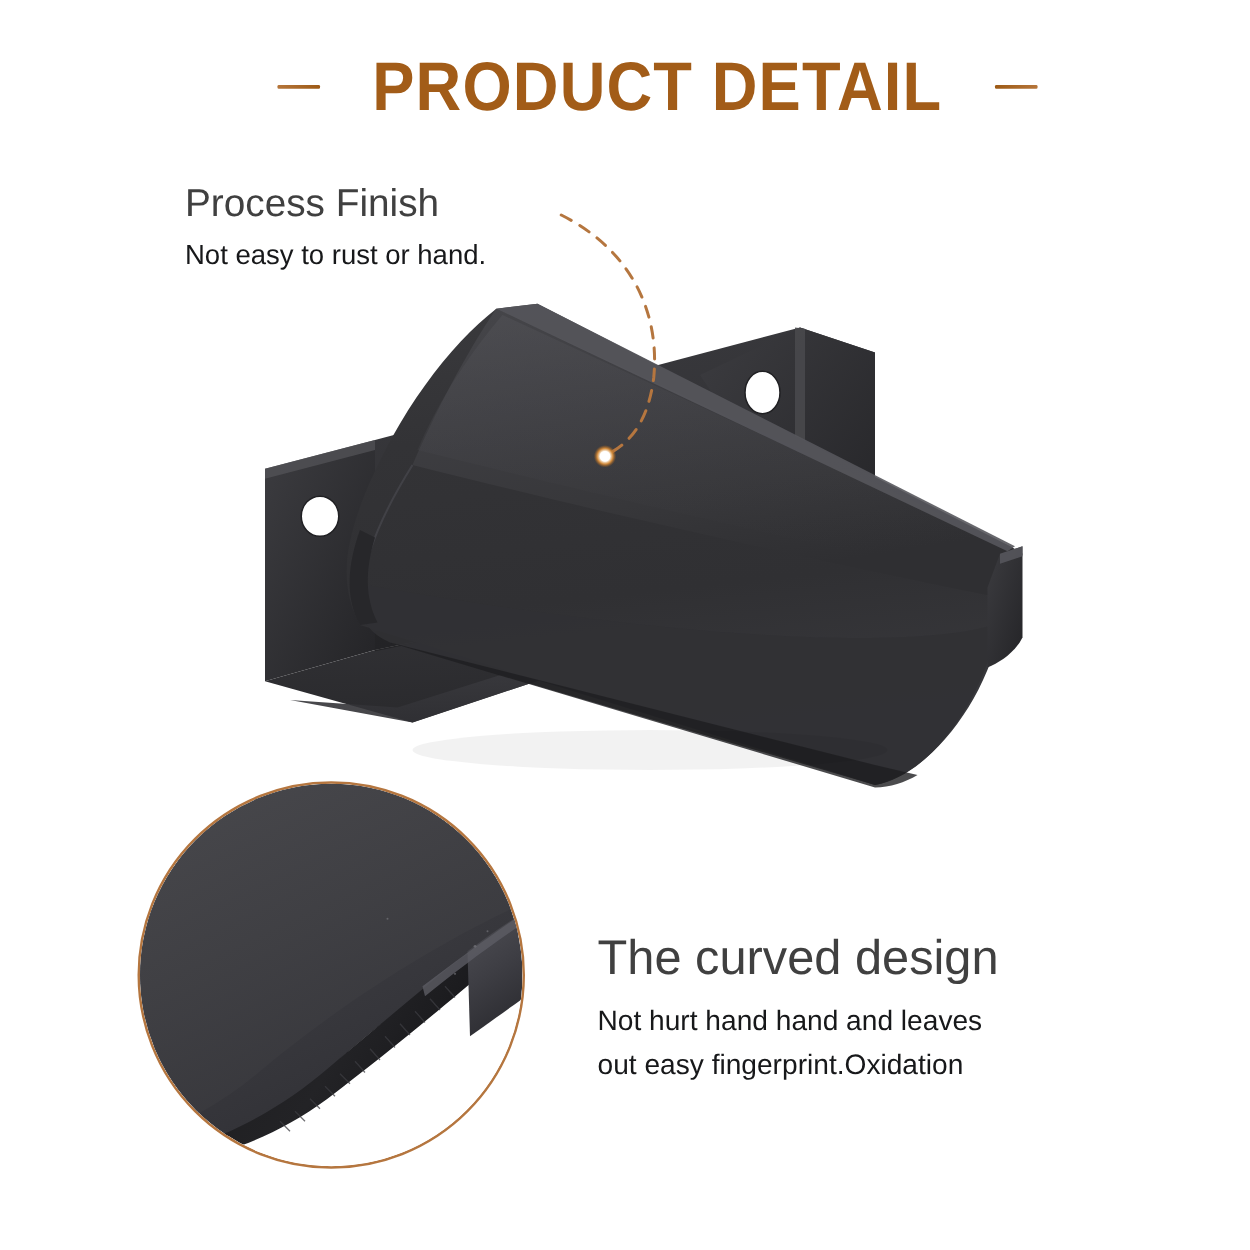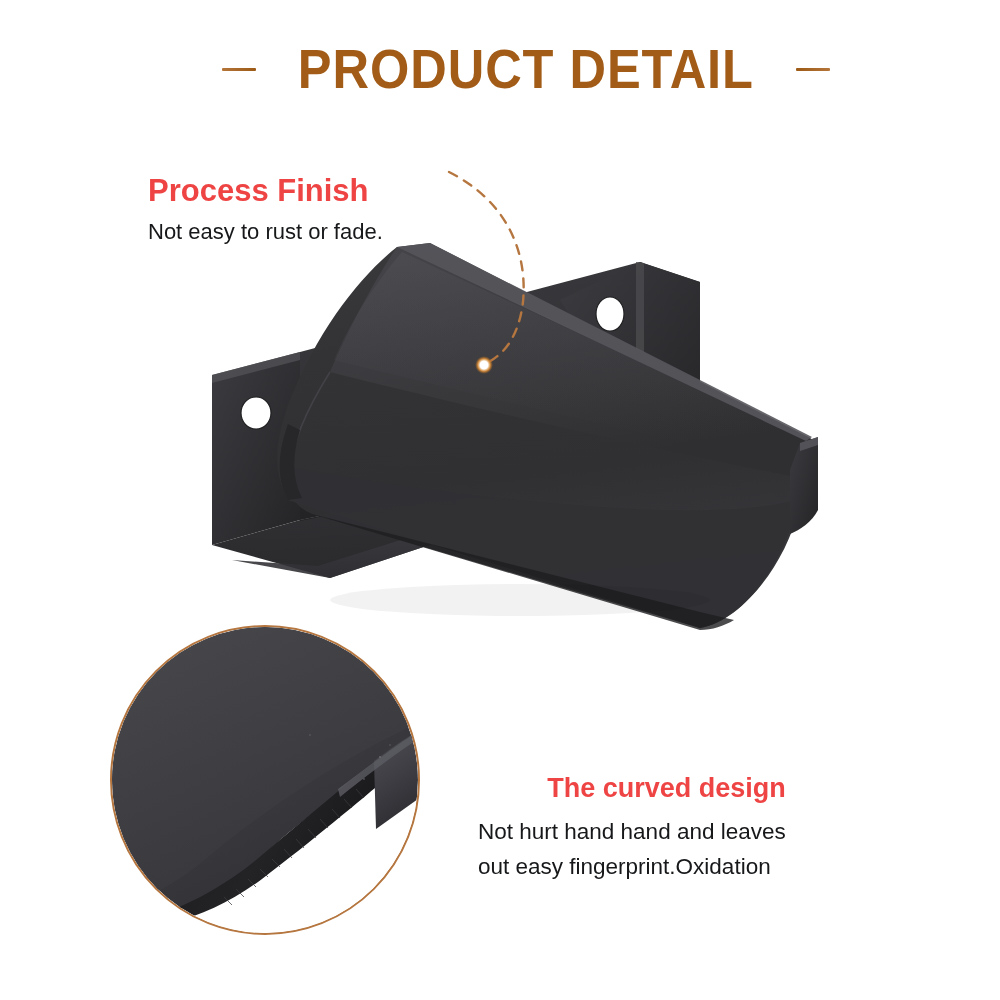--- a/index.html
+++ b/index.html
@@ -26,28 +26,28 @@
     line-height:1;
     transform:scaleX(0.92);
     transform-origin:center;
     white-space:nowrap;
     text-shadow:0 1px 0 rgba(255,255,255,.4);
   }
 
   
   .callout{position:absolute;}
   .callout .h{
-    font-size:31px;font-weight:bold;color:#ef4444;line-height:1.1;white-space:nowrap;margin-top:28px;
+    font-size:31px;font-weight:normal;color:#404040;line-height:1.1;white-space:nowrap;
   }
   .callout .p{
     font-size:22px;color:#17181a;line-height:1.38;margin-top:9px;white-space:nowrap;
   }
   #callout-process{left:148px;top:146px;}
   #callout-curved{left:478px;top:746px;}
-  #callout-curved .h{font-size:27px;text-align:right;}
+  #callout-curved .h{font-size:39px;}
   #callout-curved .p{font-size:22.5px;margin-top:12px;}
 
   
   .art{position:absolute;left:0;top:0;width:1000px;height:1000px;pointer-events:none;}
 
   
   .inset{
     position:absolute;left:110px;top:625px;width:310px;height:310px;
     border-radius:50%;
     border:2px solid #b5763f;
@@ -186,21 +186,21 @@
       <path d="M449 172 C 505 200, 528 250, 523 302 C 518 342, 500 356, 487 363" fill="none" stroke="#b5763f" stroke-width="2.4" stroke-dasharray="9 8" stroke-linecap="round"></path>
     </g>
     <g>
       <circle cx="484" cy="365" r="9" fill="url(#dotGlow)"></circle>
       <circle cx="484" cy="365" r="4.2" fill="#ffffff"></circle>
     </g>
   </svg>
 
   <div class="callout" id="callout-process">
     <div class="h">Process Finish</div>
-    <div class="p">Not easy to rust or fade.</div>
+    <div class="p">Not easy to rust or hand.</div>
   </div>
 
   <div class="inset">
     <svg width="306" height="306" viewBox="0 0 306 306" xmlns="http://www.w3.org/2000/svg">
       <defs>
         <linearGradient id="mTop" x1="0.1" y1="0" x2="0.6" y2="1">
           <stop offset="0%" stop-color="#4a4a4e"></stop>
           <stop offset="45%" stop-color="#414145"></stop>
           <stop offset="100%" stop-color="#35353a"></stop>
         </linearGradient>

